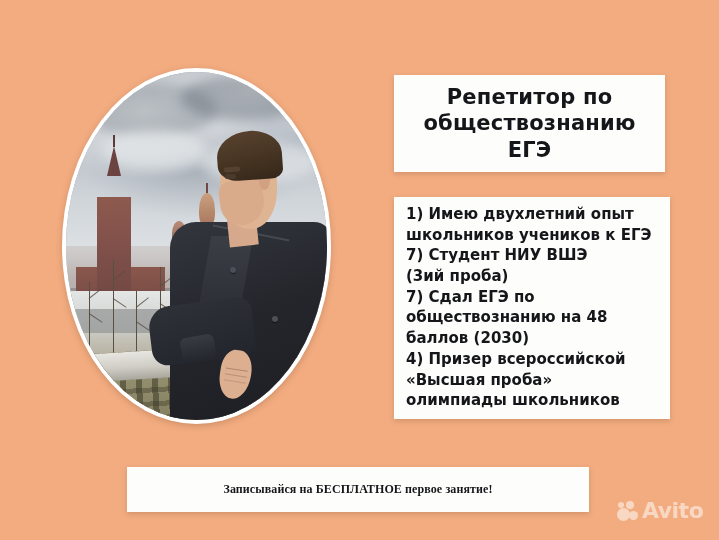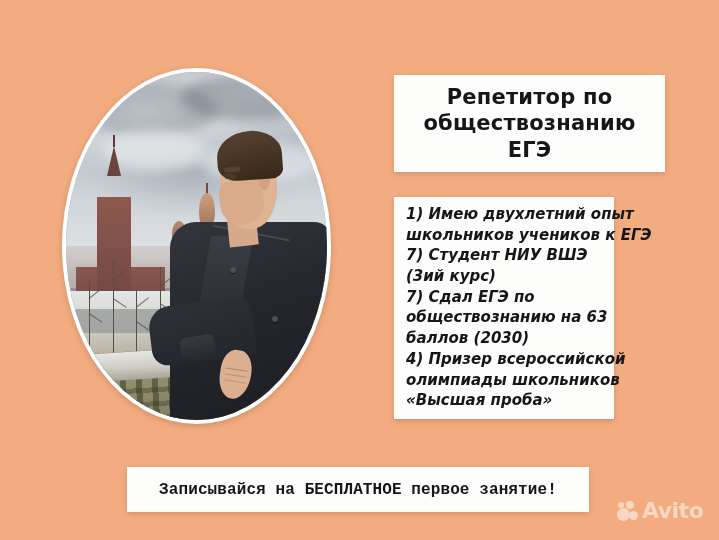--- a/index.html
+++ b/index.html
@@ -398,25 +398,24 @@
     font-size: 21px;
     line-height: 1.25;
     color: #15161a;
     letter-spacing: 0.2px;
     padding: 0 8px;
   }
 
   .body-card {
     left: 394px;
     top: 197px;
-    width: 220px;
+    width: 276px;
     height: 222px;
     padding: 7px 10px 6px 12px;
     box-sizing: border-box;
-    font-style: italic;
   }
   .body-list {
     margin: 0;
     padding: 0;
     list-style: none;
   }
   .body-line {
     font-family: "DejaVu Sans", sans-serif;
     font-weight: bold;
     font-size: 15px;
@@ -429,23 +428,23 @@
     left: 127px;
     top: 467px;
     width: 462px;
     height: 45px;
     display: flex;
     align-items: center;
     justify-content: center;
   }
   .cta-text {
     margin: 0;
-    font-family: Liberation Mono, monospace;
+    font-family: Liberation Serif, serif;
     font-weight: bold;
-    font-size: 16px;
+    font-size: 12px;
     color: #15161a;
     letter-spacing: 0.1px;
     white-space: nowrap;
   }
 
   
   .avito-watermark {
     position: absolute;
     left: 617px;
     top: 500px;
@@ -554,27 +553,27 @@
       <span>Репетитор по</span><br>
       <span>обществознанию ЕГЭ</span>
     </h1>
   </div>
 
   <div class="card body-card">
     <ul class="body-list">
       <li class="body-line">1) Имею двухлетний опыт</li>
       <li class="body-line">школьников учеников к ЕГЭ</li>
       <li class="body-line">7) Студент НИУ ВШЭ</li>
-      <li class="body-line">(3ий курс)</li>
+      <li class="body-line">(3ий проба)</li>
       <li class="body-line">7) Сдал ЕГЭ по</li>
-      <li class="body-line">обществознанию на 63</li>
+      <li class="body-line">обществознанию на 48</li>
       <li class="body-line">баллов (2030)</li>
       <li class="body-line">4) Призер всероссийской</li>
+      <li class="body-line">«Высшая проба»</li>
       <li class="body-line">олимпиады школьников</li>
-      <li class="body-line">«Высшая проба»</li>
     </ul>
   </div>
 
   <div class="card cta-card">
     <p class="cta-text">Записывайся на БЕСПЛАТНОЕ первое занятие!</p>
   </div>
 
   <div class="avito-watermark">
     <span class="avito-mark">
       <i class="dot-a"></i>

